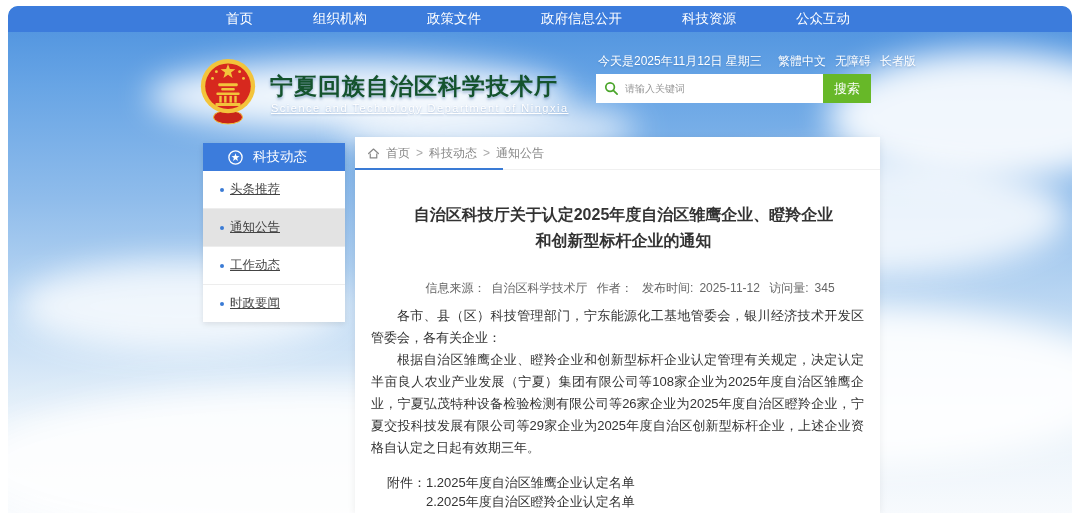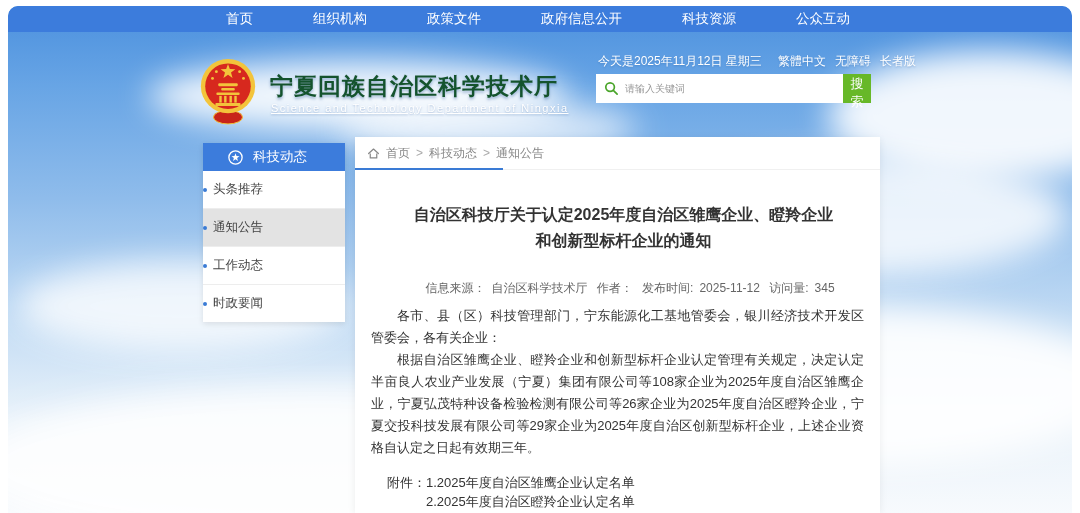--- a/index.html
+++ b/index.html
@@ -32,26 +32,26 @@
               text-shadow:0 1px 2px rgba(25,75,145,.35);z-index:4;white-space:nowrap;text-decoration:underline;}
   .today{position:absolute;left:598px;top:53px;color:#fff;font-size:12px;z-index:4;text-shadow:0 1px 2px rgba(25,75,145,.3);}
   .quick-links{position:absolute;left:778px;top:53px;color:#fff;font-size:12px;display:flex;gap:9px;z-index:4;
               text-shadow:0 1px 2px rgba(25,75,145,.3);}
   .quick-links span{cursor:pointer;}
 
   .searchbar{position:absolute;left:596px;top:74px;width:275px;height:29px;background:#fff;display:flex;align-items:center;z-index:4;}
   .search-icon{margin-left:8px;display:flex;align-items:center;}
   .search-input{border:none;outline:none;flex:1;font-size:10px;color:#333;padding:0 6px;min-width:0;background:transparent;}
   .search-input::placeholder{color:#999;}
-  .search-btn{width:28px;height:29px;background:#67b828;color:#fff;font-size:13px;border:none;cursor:pointer;}
+  .search-btn{width:48px;height:29px;background:#67b828;color:#fff;font-size:13px;border:none;cursor:pointer;}
 
   
   .sidebar{position:absolute;left:203px;top:143px;width:142px;background:#fff;box-shadow:0 2px 6px rgba(0,0,0,.1);z-index:5;}
   .sidebar-header{height:28px;background:#3c7cdc;color:#fff;display:flex;align-items:center;gap:9px;padding-left:24px;font-size:13.5px;}
-  .sidebar-item{height:37px;display:flex;align-items:center;font-size:12.5px;color:#444;cursor:pointer;}
+  .sidebar-item{height:37px;display:flex;align-items:center;padding-left:17px;font-size:12.5px;color:#444;cursor:pointer;text-decoration:underline;}
   .sidebar-item + .sidebar-item{border-top:1px solid #ededed;}
   .sidebar-item .dot{width:4px;height:4px;border-radius:50%;background:#3a7bd5;margin-right:6px;flex:0 0 auto;}
   .sidebar-item.active{background:#e3e3e3;}
 
   
   .main{position:absolute;left:355px;top:137px;width:525px;height:376px;background:#fff;box-shadow:0 2px 8px rgba(0,0,0,.07);z-index:5;}
   .breadcrumb{height:32px;display:flex;align-items:center;gap:6px;padding:0 12px;font-size:12px;color:#888;
               border-bottom:1px solid #f0f0f0;position:relative;}
   .breadcrumb::after{content:"";position:absolute;left:0;bottom:-1px;width:148px;height:2px;background:#3a7bd5;}
   .crumb{cursor:pointer;}

